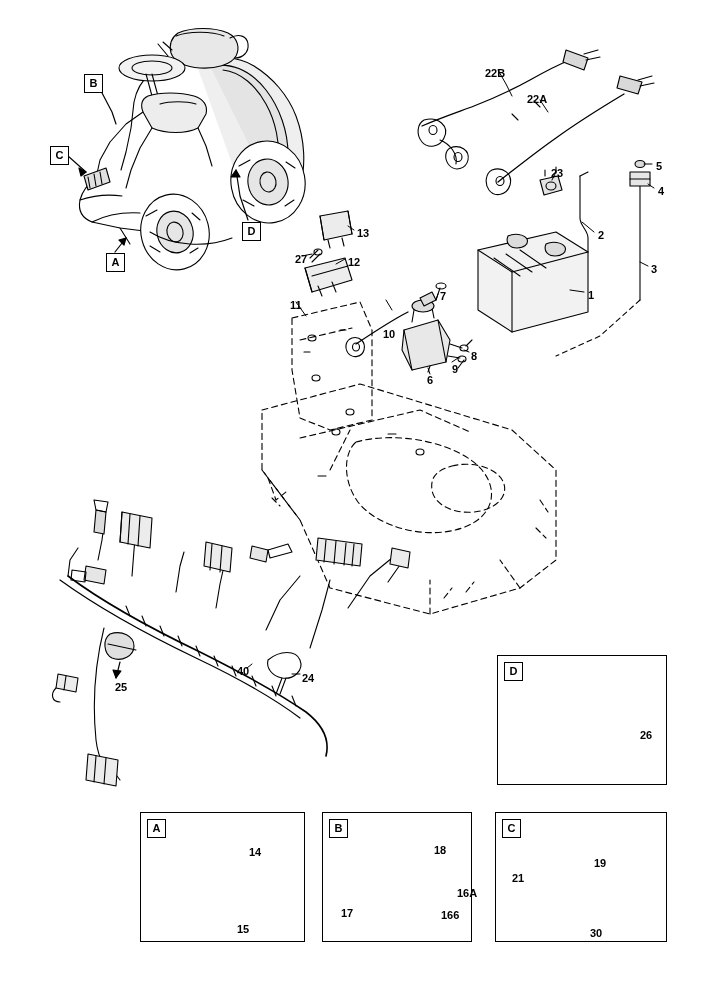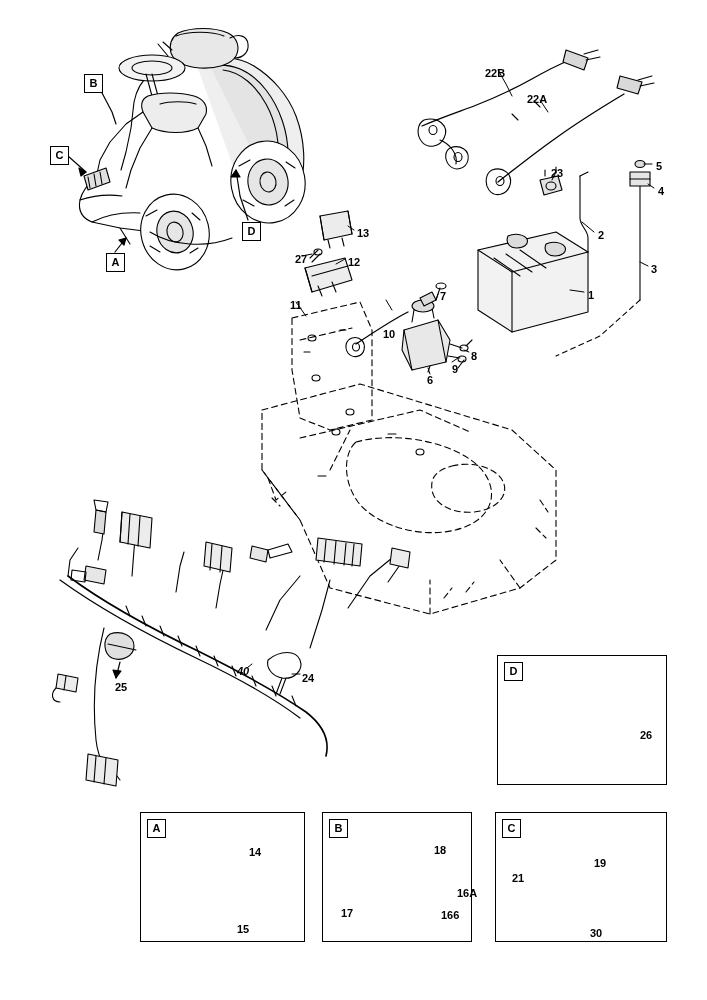--- a/index.html
+++ b/index.html
@@ -411,21 +411,21 @@
   <div class="callout" style="left:588px; top:290px;">1</div>
   <div class="callout" style="left:357px; top:228px;">13</div>
   <div class="callout" style="left:348px; top:257px;text-align:right;">12</div>
   <div class="callout" style="left:295px; top:254px;">27</div>
   <div class="callout" style="left:290px; top:300px;">11</div>
   <div class="callout" style="left:383px; top:297px;margin-top:32px;">10</div>
   <div class="callout" style="left:440px; top:291px;">7</div>
   <div class="callout" style="left:471px; top:351px;">8</div>
   <div class="callout" style="left:452px; top:364px;">9</div>
   <div class="callout" style="left:427px; top:375px;">6</div>
-  <div class="callout" style="left:237px; top:666px;font-style:italic;">40</div>
+  <div class="callout" style="left:237px; top:666px;">40</div>
   <div class="callout" style="left:302px; top:673px;text-align:right;">24</div>
   <div class="callout" style="left:115px; top:682px;">25</div>
   <div class="callout" style="left:640px; top:730px;">26</div>
   <div class="callout" style="left:249px; top:847px;">14</div>
   <div class="callout" style="left:237px; top:924px;">15</div>
   <div class="callout" style="left:434px; top:845px;">18</div>
   <div class="callout" style="left:441px; top:888px;margin-left:16px;">16A</div>
   <div class="callout" style="left:441px; top:910px;">166</div>
   <div class="callout" style="left:341px; top:908px;">17</div>
   <div class="callout" style="left:594px; top:858px;">19</div>

